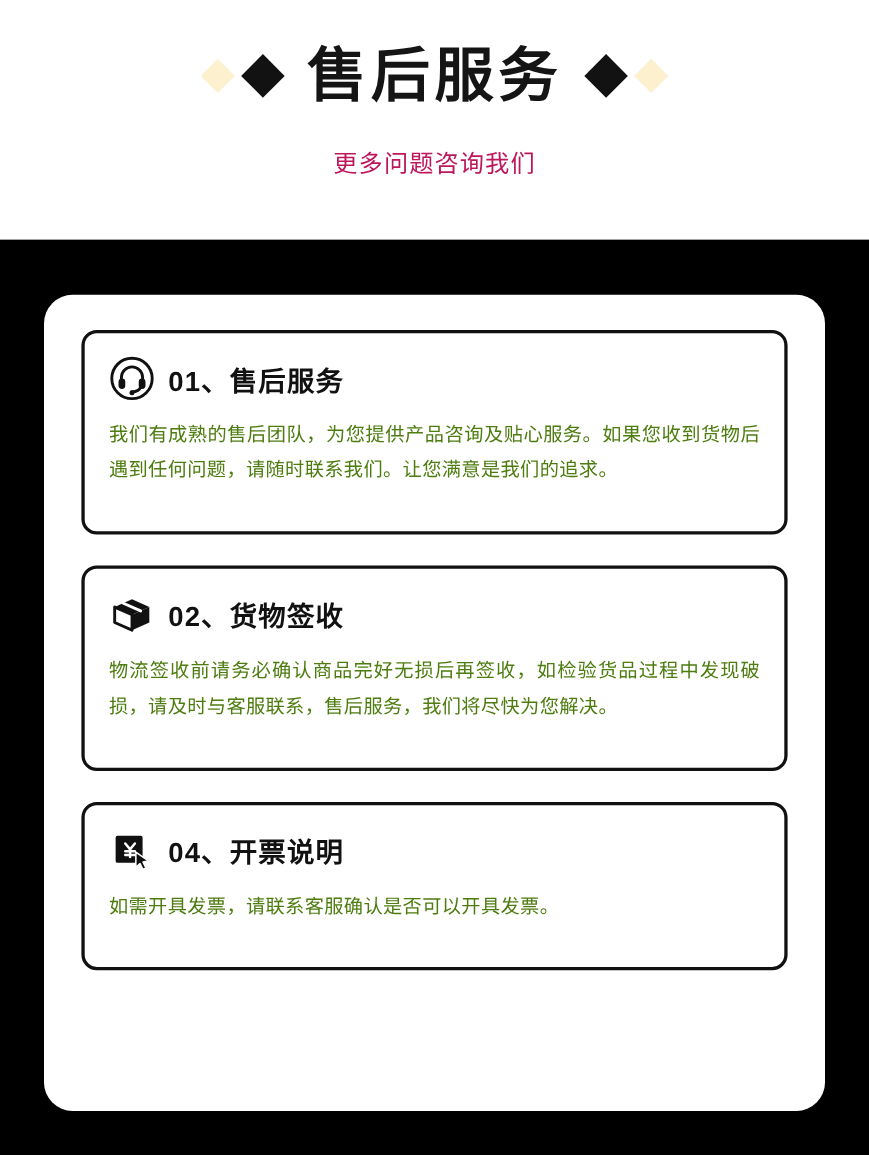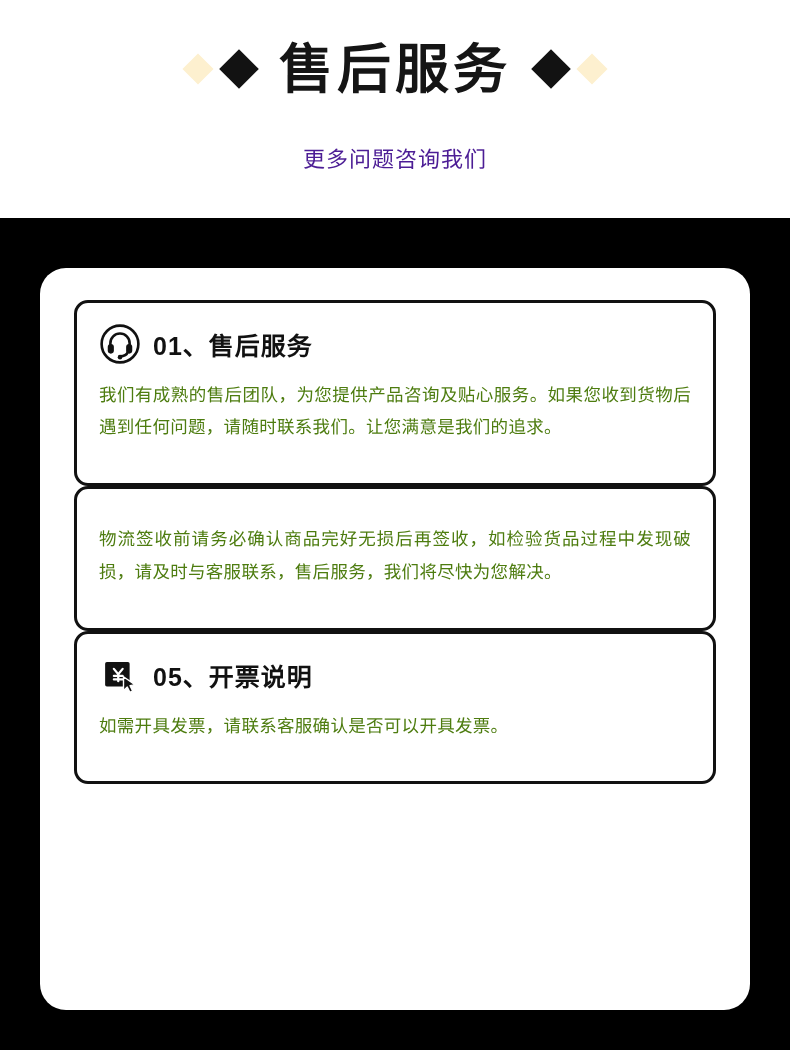--- a/index.html
+++ b/index.html
@@ -49,23 +49,23 @@
   .page-title {
     font-size: 54px;
     line-height: 1;
     font-weight: bold;
     color: #151515;
     letter-spacing: 4px;
     margin: 0 10px;
     white-space: nowrap;
   }
   .subtitle {
-    margin-top: 45px;
+    margin-top: 34px;
     font-size: 22px;
-    color: #4c1d95;
+    color: #be185d;
     letter-spacing: 1px;
   }
 
   
   .body-area {
     width: 790px;
     height: 832px;
     background: #000000;
     box-sizing: border-box;
     padding: 50px 40px 0 40px;
@@ -76,20 +76,21 @@
     box-sizing: border-box;
     padding: 32px 34px 40px 34px;
     height: 742px;
   }
 
   .card {
     border: 3px solid #111111;
     border-radius: 14px;
     box-sizing: border-box;
     padding: 20px 22px 22px 22px;
+    margin-bottom: 28px;
     background: #ffffff;
   }
   .card:last-child {
     margin-bottom: 0;
   }
   .card-head {
     display: flex;
     align-items: center;
     gap: 12px;
   }
@@ -145,32 +146,43 @@
             <path d="M24 38c5 0 8-2 9-5" fill="none" stroke="#111111" stroke-width="3" stroke-linecap="round"></path>
             <circle cx="24" cy="39" r="2.6" fill="#111111"></circle>
           </svg>
         </span>
         <span class="card-title"><span>01、</span><span>售后服务</span></span>
       </div>
       <p class="card-text">我们有成熟的售后团队，为您提供产品咨询及贴心服务。如果您收到货物后遇到任何问题，请随时联系我们。让您满意是我们的追求。</p>
     </div>
 
     <div class="card">
+      <div class="card-head">
+        <span class="card-icon">
+          <svg width="42" height="42" viewBox="0 0 48 48" aria-hidden="true">
+            <path d="M6 17l18-8 18 8-18 8-18-8z" fill="#111111"></path>
+            <path d="M6 17v16l18 8V25L6 17z" fill="none" stroke="#111111" stroke-width="3" stroke-linejoin="round"></path>
+            <path d="M42 17v16l-18 8V25l18-8z" fill="#111111"></path>
+            <path d="M15 13l18 8" stroke="#ffffff" stroke-width="3" stroke-linecap="round"></path>
+          </svg>
+        </span>
+        <span class="card-title"><span>02、</span><span>货物签收</span></span>
+      </div>
       <p class="card-text">物流签收前请务必确认商品完好无损后再签收，如检验货品过程中发现破损，请及时与客服联系，售后服务，我们将尽快为您解决。</p>
     </div>
 
     <div class="card">
       <div class="card-head">
         <span class="card-icon">
           <svg width="42" height="42" viewBox="0 0 48 48" aria-hidden="true">
             <rect x="7" y="9" width="28" height="28" rx="2" fill="#111111"></rect>
             <path d="M17 17l5 6 5-6" fill="none" stroke="#ffffff" stroke-width="2.6" stroke-linecap="round"></path>
             <path d="M17 25h10M17 29h10M22 23v8" stroke="#ffffff" stroke-width="2.6" stroke-linecap="round"></path>
             <path d="M28 26l13 9-5.5 1.2 3 6-3.2 1.6-3-6L28 42V26z" fill="#111111" stroke="#ffffff" stroke-width="1.6" stroke-linejoin="round"></path>
           </svg>
         </span>
-        <span class="card-title"><span>05、</span><span>开票说明</span></span>
+        <span class="card-title"><span>04、</span><span>开票说明</span></span>
       </div>
       <p class="card-text">如需开具发票，请联系客服确认是否可以开具发票。</p>
     </div>
 
   </div>
 </div>
 
 </body></html>

